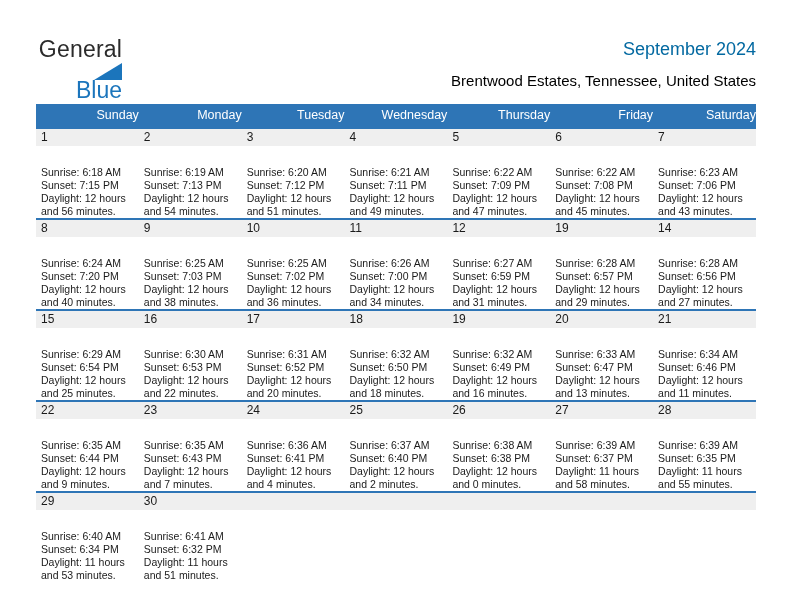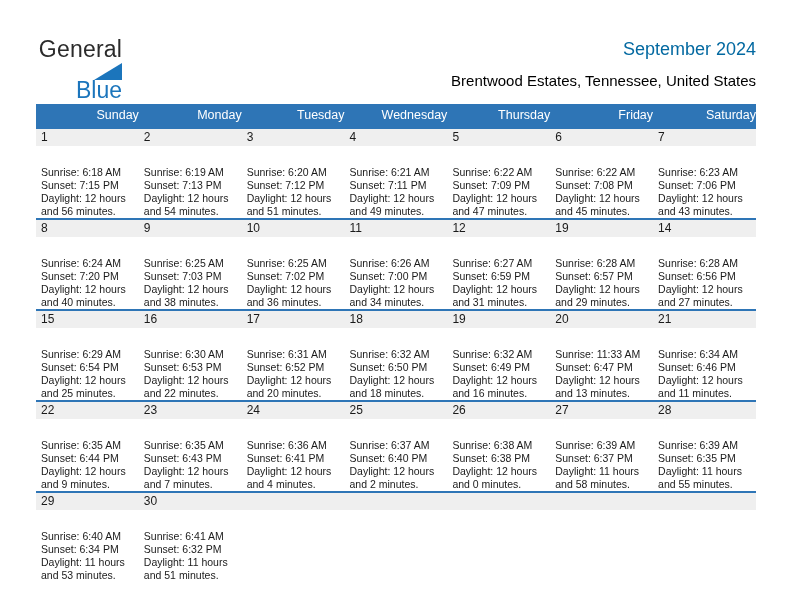--- a/index.html
+++ b/index.html
@@ -196,21 +196,21 @@
         <div class="cell-line">Daylight: 12 hours and 18 minutes.</div>
       </td>
       <td class="day-cell">
         <div class="day-num">19</div>
         <div class="cell-line first">Sunrise: 6:32 AM</div>
         <div class="cell-line">Sunset: 6:49 PM</div>
         <div class="cell-line">Daylight: 12 hours and 16 minutes.</div>
       </td>
       <td class="day-cell">
         <div class="day-num">20</div>
-        <div class="cell-line first">Sunrise: 11:33 AM</div>
+        <div class="cell-line first">Sunrise: 6:33 AM</div>
         <div class="cell-line">Sunset: 6:47 PM</div>
         <div class="cell-line">Daylight: 12 hours and 13 minutes.</div>
       </td>
       <td class="day-cell">
         <div class="day-num">21</div>
         <div class="cell-line first">Sunrise: 6:34 AM</div>
         <div class="cell-line">Sunset: 6:46 PM</div>
         <div class="cell-line">Daylight: 12 hours and 11 minutes.</div>
       </td>
     </tr>

